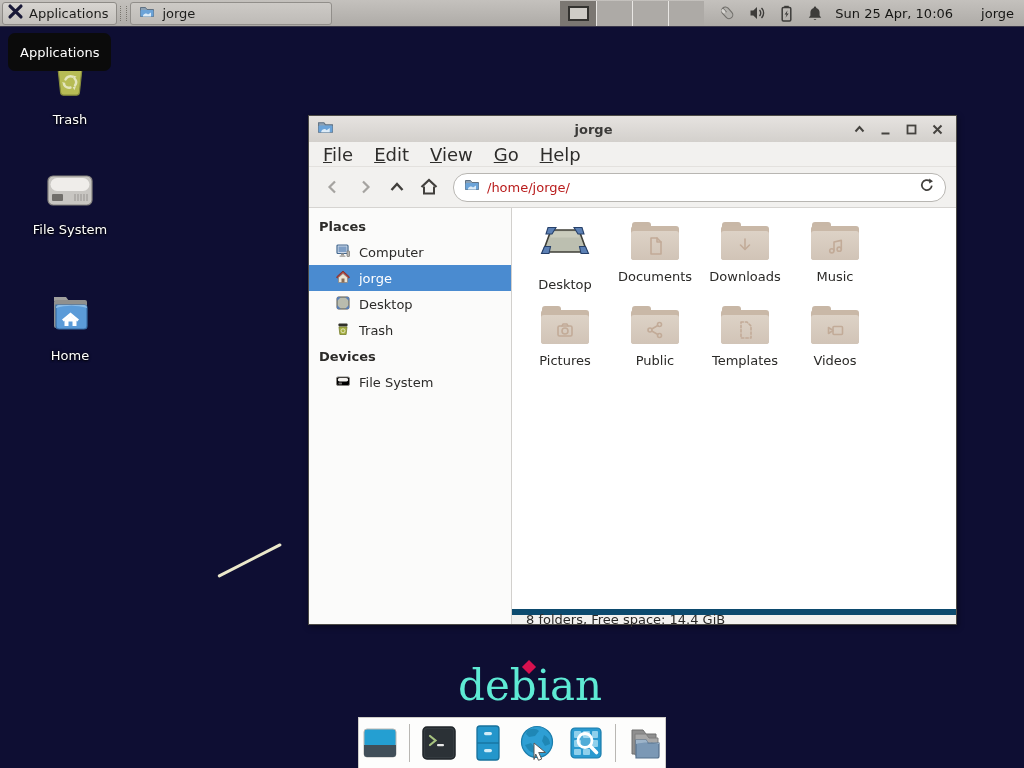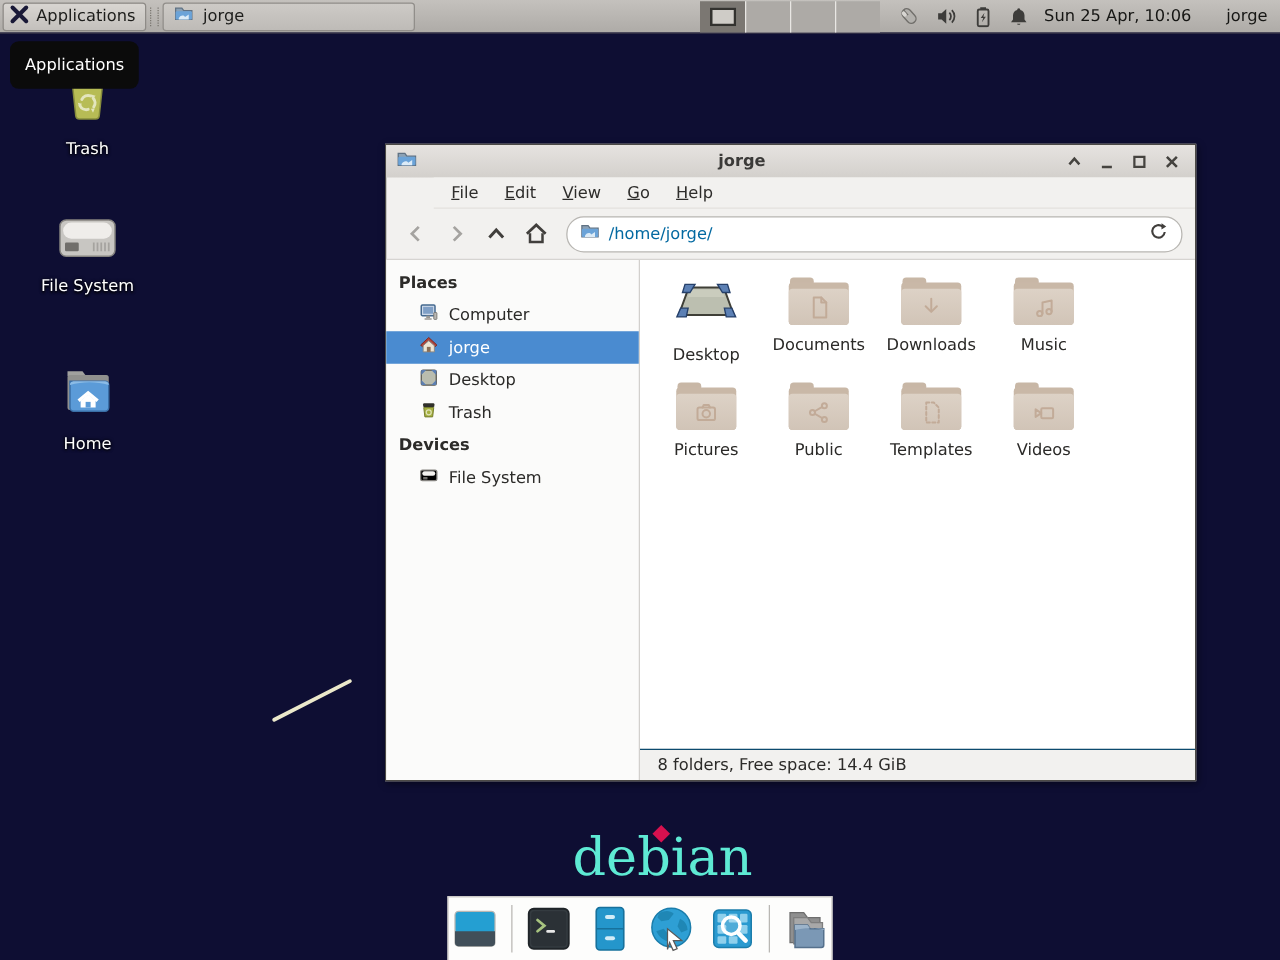--- a/index.html
+++ b/index.html
@@ -45,39 +45,39 @@
   
   .window{position:absolute;left:308px;top:115px;width:649px;height:510px;
     border:1px solid #4c4a46;background:#f2f1ef;display:flex;flex-direction:column;
     box-shadow:1px 2px 6px rgba(0,0,0,.45);}
   .titlebar{height:26px;background:linear-gradient(#e6e3e0,#d3d0cc);display:flex;align-items:center;
     padding:0 8px;flex:0 0 auto;}
   .titlebar .title{flex:1;text-align:center;font-size:13px;font-weight:bold;color:#3b3a38;}
   .win-controls{display:flex;align-items:center;gap:13px;margin-right:4px;}
   .win-controls svg{display:block;}
   .menubar{height:25px;background:#f2f1ef;display:flex;align-items:center;gap:21px;
-    padding:0 14px;font-size:13px;color:#2e2d2b;flex:0 0 auto;border-bottom:1px solid #e3e1de;margin-left:38px;}
+    padding:0 14px;font-size:18px;color:#2e2d2b;flex:0 0 auto;border-bottom:1px solid #e3e1de;}
   .menu-item{display:inline-block;}
   .menu-item::first-letter{text-decoration:underline;}
   .toolbar{height:41px;display:flex;align-items:center;padding:0 10px;gap:4px;flex:0 0 auto;
     border-bottom:1px solid #d6d4d1;}
   .tool-btn{width:28px;height:28px;display:flex;align-items:center;justify-content:center;}
   .pathbar{flex:1;height:29px;margin-left:6px;background:#fff;border:1px solid #b8b6b2;
     border-radius:14px;display:flex;align-items:center;padding:0 10px;gap:7px;}
-  .pathbar .path-text{flex:1;font-size:13px;color:#0369a1;}
+  .pathbar .path-text{flex:1;font-size:13px;color:#b91c1c;}
   .win-body{flex:1;display:flex;min-height:0;}
   .sidebar{width:203px;background:#fbfbfa;border-right:1px solid #d2d0cd;padding-top:5px;flex:0 0 auto;}
   .side-header{font-size:13px;font-weight:bold;color:#2c2b29;padding:6px 10px 5px;}
   .side-item{height:26px;display:flex;align-items:center;gap:8px;padding-left:26px;font-size:13px;color:#2c2b29;}
   .side-item.selected{background:#4a8bd0;color:#fff;}
   .files-pane{flex:1;display:flex;flex-direction:column;background:#fff;min-width:0;}
   .files-grid{flex:1;padding:14px 6px 0 8px;display:flex;flex-wrap:wrap;align-content:flex-start;}
   .file-item{width:90px;margin-bottom:14px;display:flex;flex-direction:column;align-items:center;}
   .file-item .flabel{margin-top:9px;font-size:13px;color:#2b2a28;}
-  .statusbar{height:25px;background:#f2f1ef;border-top:1px solid #0c4a6e;display:flex;align-items:center;
+  .statusbar{height:15px;background:#f2f1ef;border-top:6px solid #0c4a6e;display:flex;align-items:center;
     padding-left:14px;font-size:13px;color:#2c2b29;flex:0 0 auto;}
 
   
   .folder48{position:relative;width:48px;height:38px;}
   .folder48 .tab{position:absolute;left:1px;top:0;width:19px;height:9px;background:#c8b7a6;border-radius:3px 3px 0 0;}
   .folder48 .fback{position:absolute;left:0;top:4px;right:0;bottom:0;background:#c9b8a7;border-radius:3px;}
   .folder48 .ffront{position:absolute;left:0;top:9px;right:0;bottom:0;border-radius:3px;
     background:linear-gradient(#ddd2c6,#d1c4b7);display:flex;align-items:center;justify-content:center;}
   .glyph{stroke:#c2ab98;fill:none;stroke-width:1.6;stroke-linecap:round;stroke-linejoin:round;}
 

